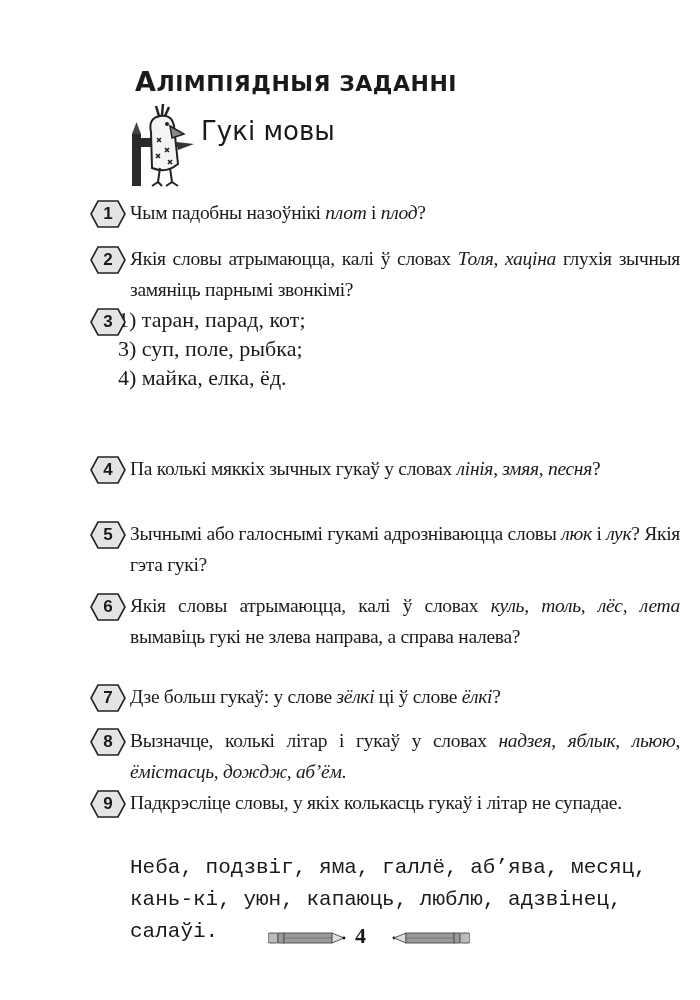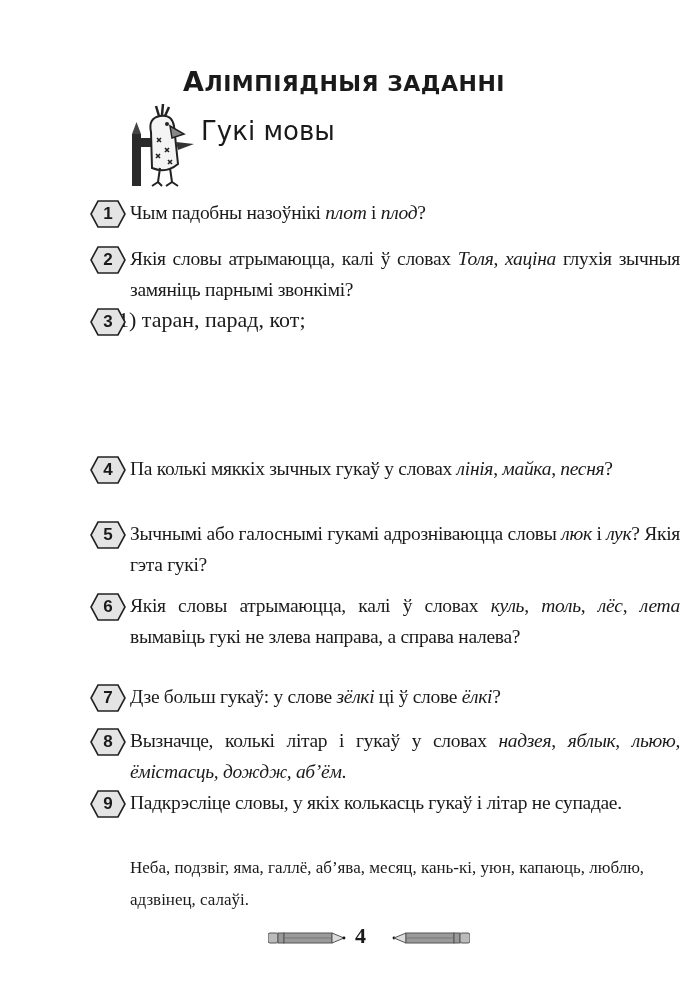--- a/index.html
+++ b/index.html
@@ -1,30 +1,30 @@
 <!DOCTYPE html>
 <html><head>
 <meta charset="utf-8">
 <style>
   html, body { margin:0; padding:0; background:#fff; }
   body { width:700px; height:1000px; position:relative; overflow:hidden; color:#1a1a1a; font-family:"DejaVu Sans", sans-serif; }
-  .title { position:absolute; left:0; width:592px; top:66px; text-align:center; font-family:"DejaVu Sans", sans-serif; font-weight:bold; font-size:27px; letter-spacing:0.5px;padding-left:48px; }
+  .title { position:absolute; left:0; width:592px; top:66px; text-align:center; font-family:"DejaVu Sans", sans-serif; font-weight:bold; font-size:27px; letter-spacing:0.5px; }
   .title .small { font-size:22px; }
   .section { position:absolute; left:126px; top:104px; height:90px; }
   .mascot { position:absolute; left:0; top:0; width:74px; height:86px; }
   .section-title { position:absolute; left:75px; top:12px; font-weight:normal; font-size:26px; white-space:nowrap; }
   .task { position:absolute; left:90px; width:590px; }
   .badge { position:absolute; left:0; top:3px; width:36px; height:28px; }
   .badge svg { position:absolute; left:0; top:0; }
   .badge span { position:absolute; left:0; top:0; width:36px; height:28px; line-height:28px; text-align:center; font-weight:bold; font-size:17px; font-family:"Liberation Sans", sans-serif; }
   .task-text { margin-left:40px; font-family:Liberation Serif, serif; font-size:19.5px; line-height:31px; text-align:justify; letter-spacing:-0.3px; }
   .task-text i { font-style:italic; }
   .serif { font-family:"Liberation Serif", serif; font-size:22px; line-height:29px; }
   .sublist { margin-left:28px; }
-  .words { position:absolute; left:130px; top:852px; width:546px; font-family:Liberation Serif, serif; font-size:17px; line-height:32px; text-indent:0; }
+  .words { position:absolute; left:130px; top:852px; width:546px; font-family:Liberation Mono, monospace; font-size:21px; line-height:32px; text-indent:0; }
   .footer { position:absolute; top:925px; left:0; width:700px; height:30px; }
   .page-num { position:absolute; left:355px; top:-2px; font-family:"Liberation Serif", serif; font-weight:bold; font-size:22px; }
 </style>
 </head>
 <body>
 
 <div class="title"><span>А</span><span class="small">ЛІМПІЯДНЫЯ ЗАДАННІ</span></div>
 
 <div class="section">
   <svg class="mascot" viewBox="0 0 74 86">
@@ -63,30 +63,32 @@
     </div>
     <div class="task" style="top: 305px;">
       <div class="badge">
         <svg width="36" height="28">
           <polygon points="8,1 28,1 35,14 28,27 8,27 1,14" fill="#e4e4e4" stroke="#222" stroke-width="1.6"></polygon>
         </svg>
         <span>3</span>
       </div>
       <div class="sublist serif">
         <div>1) таран, парад, кот;</div>
+        <div>3) суп, поле, рыбка;</div>
+        <div>4) майка, елка, ёд.</div>
       </div>
     </div>
     <div class="task" style="top: 453px;">
       <div class="badge">
         <svg width="36" height="28">
           <polygon points="8,1 28,1 35,14 28,27 8,27 1,14" fill="#e4e4e4" stroke="#222" stroke-width="1.6"></polygon>
         </svg>
         <span>4</span>
       </div>
-      <div class="task-text"><span>Па колькі мяккіх зычных гукаў у словах </span><i>лінія</i><span>, </span><i>майка</i><span>, </span><i>песня</i><span>?</span></div>
+      <div class="task-text"><span>Па колькі мяккіх зычных гукаў у словах </span><i>лінія</i><span>, </span><i>змяя</i><span>, </span><i>песня</i><span>?</span></div>
     </div>
     <div class="task" style="top: 518px;">
       <div class="badge">
         <svg width="36" height="28">
           <polygon points="8,1 28,1 35,14 28,27 8,27 1,14" fill="#e4e4e4" stroke="#222" stroke-width="1.6"></polygon>
         </svg>
         <span>5</span>
       </div>
       <div class="task-text"><span>Зычнымі або галоснымі гукамі адрозніваюцца словы </span><i>люк</i><span> і </span><i>лук</i><span>? Якія гэта гукі?</span></div>
     </div>

